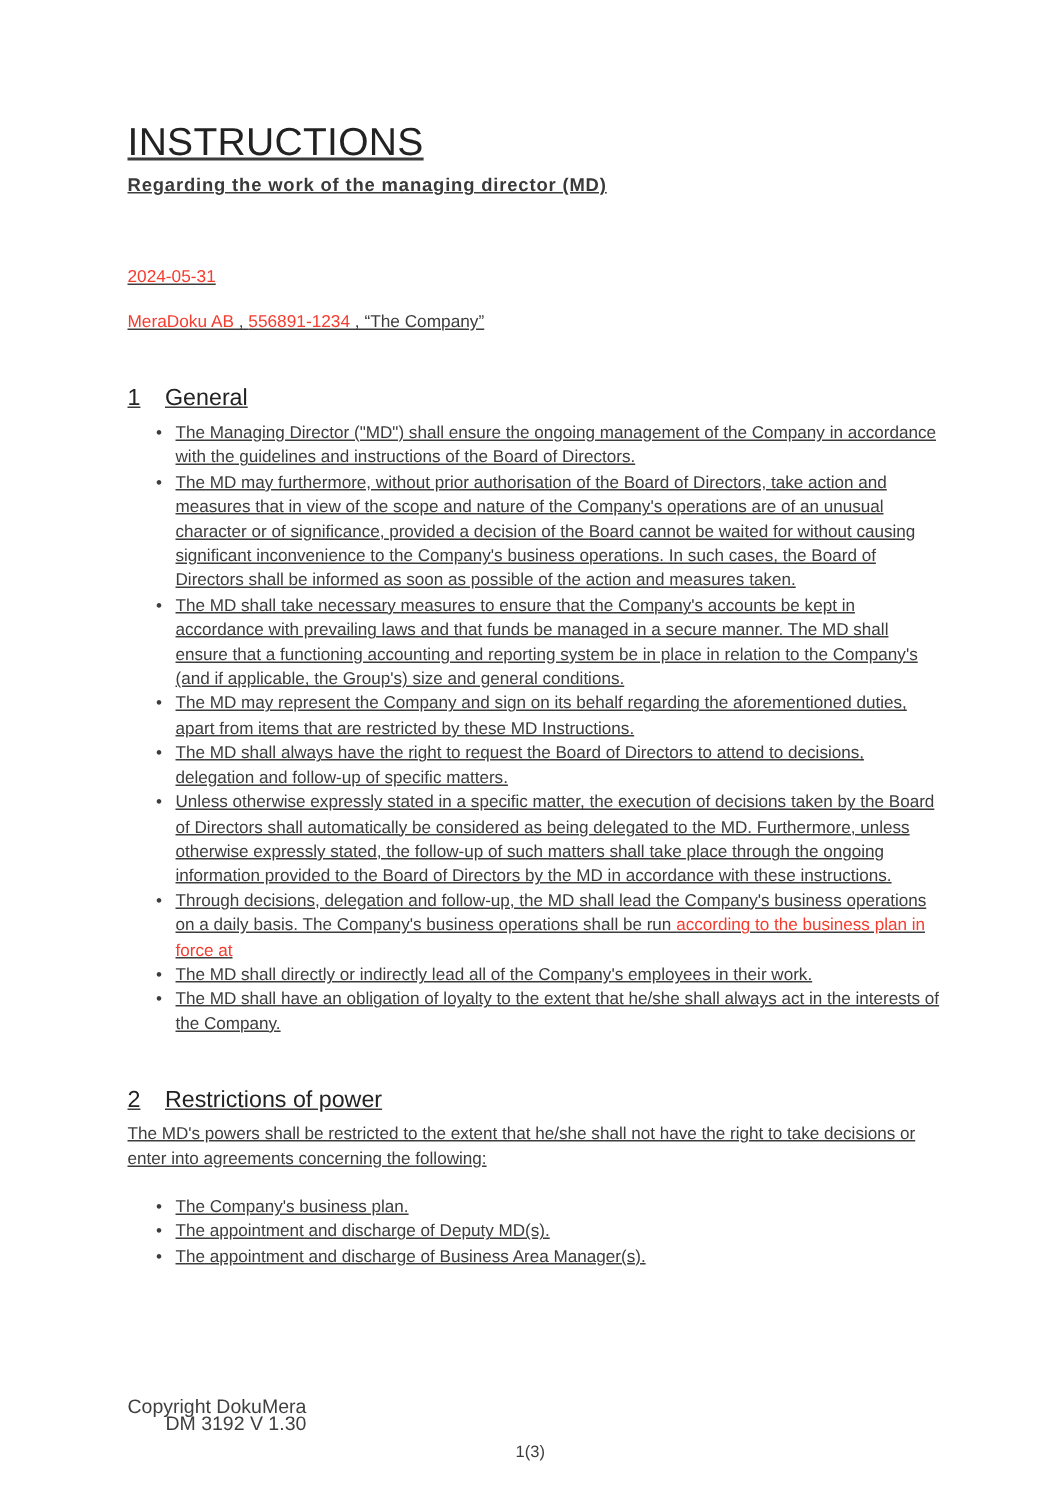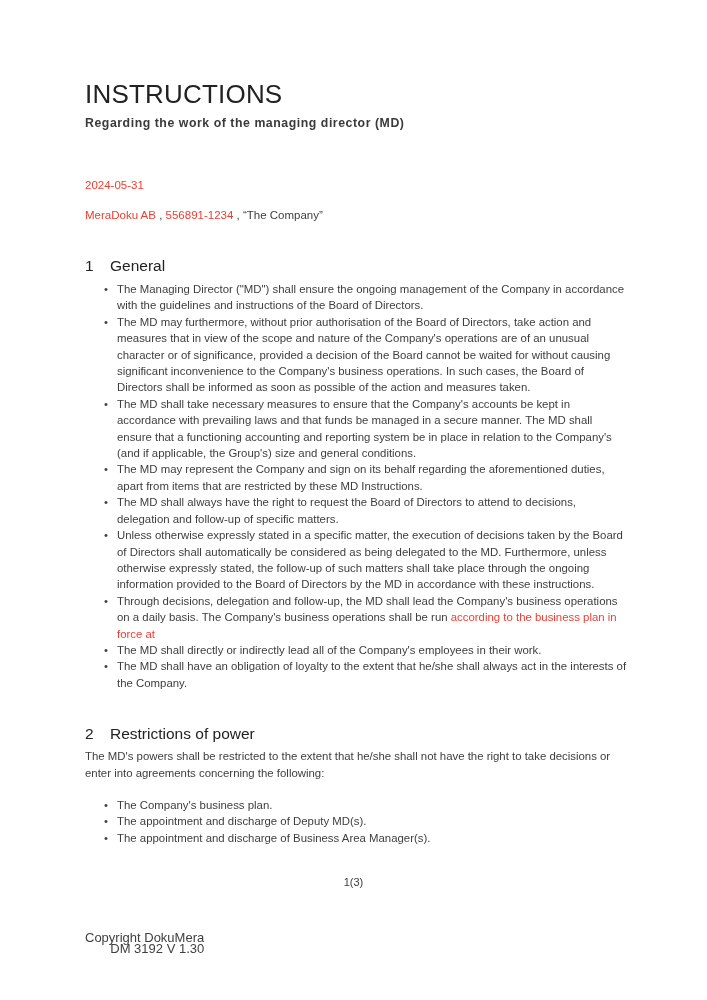--- a/index.html
+++ b/index.html
@@ -11,20 +11,21 @@
   html, body { margin: 0; padding: 0; background: #ffffff; }
   .page {
     position: relative;
     width: 707px;
     height: 1000px;
     background: #ffffff;
     font-family: "Liberation Sans", sans-serif;
     color: var(--body-text);
     overflow: hidden;
     margin: 0 auto;
+    text-decoration: underline;
   }
   .content { padding: 0 77px 0 85px; font-size: 11.4px; line-height: 16.4px; }
 
   .doc-title {
     margin: 0;
     padding-top: 78px;
     font-size: 26px;
     font-weight: 400;
     letter-spacing: 0.2px;
     line-height: 32px;
@@ -77,21 +78,21 @@
     left: 19px;
     top: 0;
   }
   .section-intro { margin: 4px 0 0 0; }
   ul.bullets.spaced-top { margin-top: 16px; }
 
   .page-number {
     position: absolute;
     left: 0;
     right: 0;
-    top: 876px;
+    top: 962px;
     text-align: center;
     font-size: 11px;
     color: var(--body-text);
   }
   .footer-copyright {
     position: absolute;
     left: 85px;
     top: 932px;
     font-size: 13px;
     line-height: 11px;

